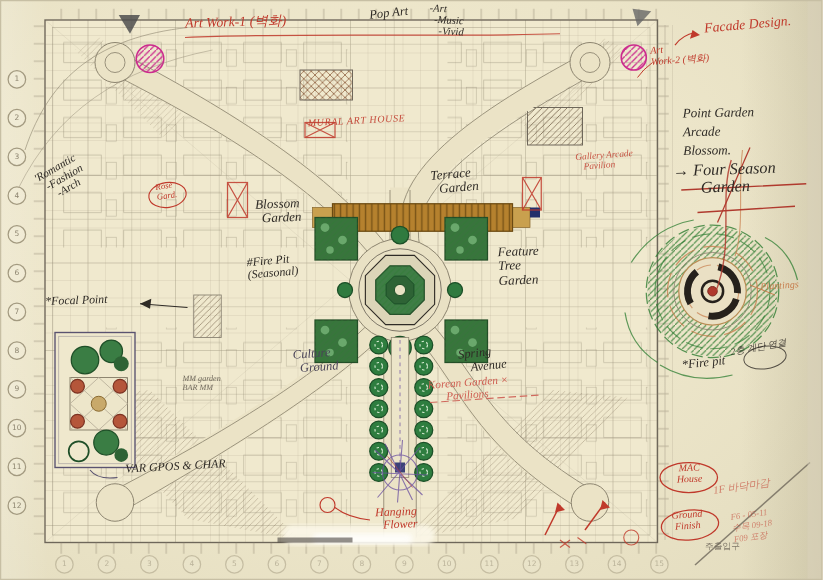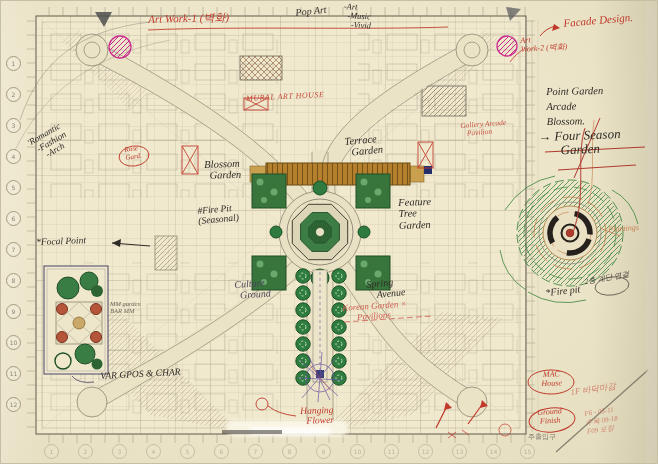--- a/index.html
+++ b/index.html
@@ -7,21 +7,21 @@
     position:relative;width:658px;height:464px;overflow:hidden;
     font-family:"Liberation Serif",serif;
     background:
       linear-gradient(to right, rgba(255,255,255,.18) 0%, rgba(255,255,255,0) 6%, rgba(0,0,0,0) 90%, rgba(90,80,50,.14) 100%),
       radial-gradient(ellipse at 42% 40%, #f1ead0 0%, #ece5c9 55%, #e3dcbe 100%);
   }
   svg{position:absolute;left:0;top:0;}
   .hw{position:absolute;font-style:italic;color:#2f2b26;white-space:nowrap;transform-origin:left top;}
   .hw .ln{display:block;line-height:1.08;}
   .red{color:#c0392b;}
-  .pencil{color:#6e675a;}
+  .pencil{color:#6e675a;margin-left:36px;}
   .bubble{
     position:absolute;width:13px;height:13px;border:1px solid #a39a80;border-radius:50%;
     font:6px "DejaVu Sans",sans-serif;font-style:normal;color:#8d8570;
     display:flex;align-items:center;justify-content:center;background:rgba(255,255,250,.15);
   }
   .dim{opacity:.5;}
 </style>
 </head>
 <body>
 

